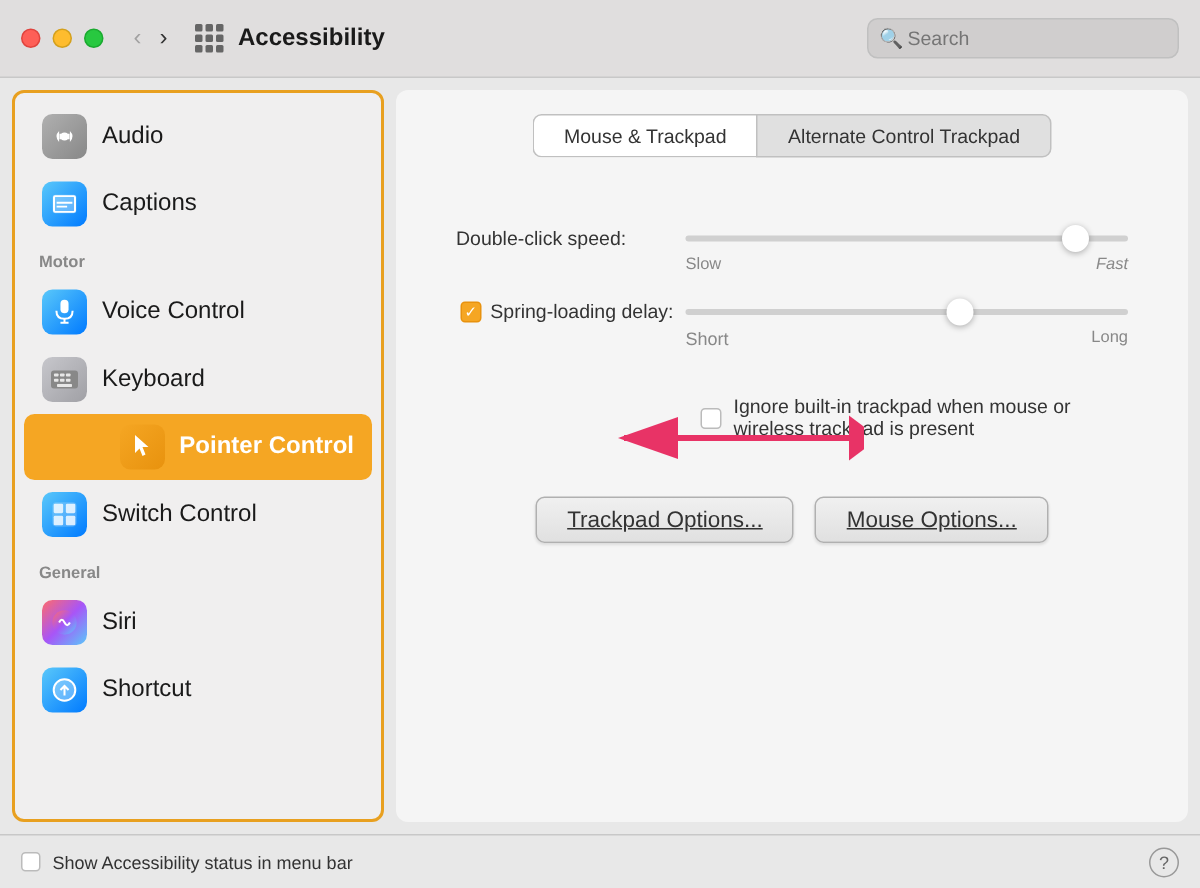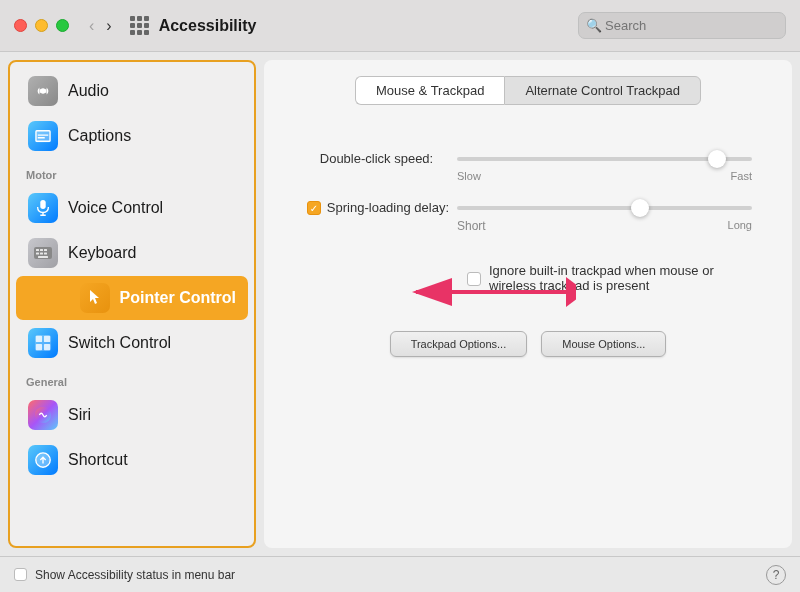--- a/index.html
+++ b/index.html
@@ -224,21 +224,21 @@
 
     .control-label-row {
       display: flex;
       align-items: center;
       gap: 8px;
     }
 
     .control-label {
       font-size: 13px;
       color: #333;
-      text-align: center;
+      text-align: left;
       min-width: 145px;
     }
 
     .slider-container {
       display: flex;
       flex-direction: column;
       flex: 1;
     }
 
     .slider-track {
@@ -297,24 +297,25 @@
       justify-content: center;
       gap: 14px;
       margin-top: auto;
       padding-top: 20px;
     }
     .action-btn {
       background: linear-gradient(to bottom, #f0f0f0, #e0e0e0);
       border: 1px solid #b0b0b0;
       border-radius: 6px;
       padding: 6px 20px;
-      font-size: 11px;
+      font-size: 15px;
       cursor: pointer;
       color: #333;
       box-shadow: 0 1px 2px rgba(0,0,0,0.1);
+      text-decoration: underline;
     }
 
     
     .statusbar {
       height: 36px;
       background: #e8e8e8;
       border-top: 1px solid #c8c8c8;
       display: flex;
       align-items: center;
       padding: 0 14px;
@@ -520,21 +521,21 @@
           <div class="control-label-row">
             <span class="control-label">Double-click speed:</span>
             <div class="slider-container">
               <div class="slider-track">
                 <div class="slider-thumb" style="left: 88%;"></div>
               </div>
             </div>
           </div>
           <div style="display:flex; margin-left: 153px; justify-content: space-between; width: calc(100% - 153px);">
             <span style="font-size:11px; color:#888;">Slow</span>
-            <span style="font-size:11px; color:#888;">Fast</span>
+            <span style="font-size:11px; color:#888;font-style:italic;">Fast</span>
           </div>
         </div>
 
         <div class="control-row">
           <div class="control-label-row">
             <div style="display:flex; align-items:center; gap:6px; min-width:145px; justify-content:flex-end;">
               <div class="checkbox-box checked">✓</div>
               <span class="control-label" style="min-width:auto;">Spring-loading delay:</span>
             </div>
             <div class="slider-container">

